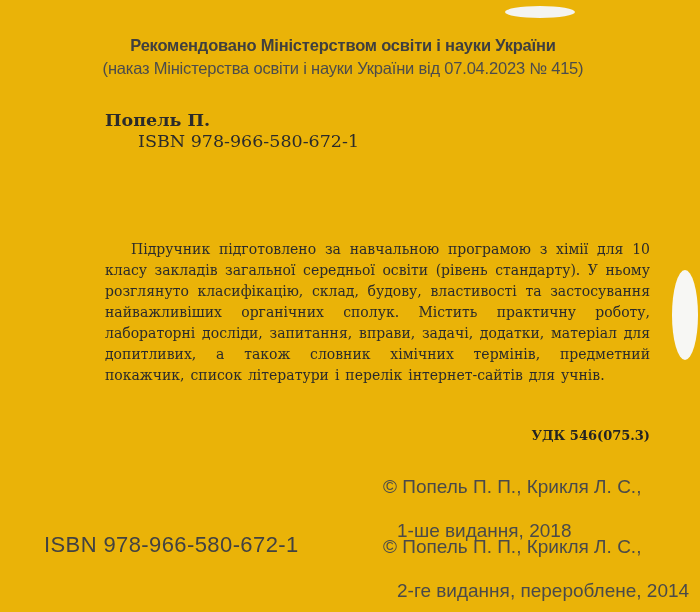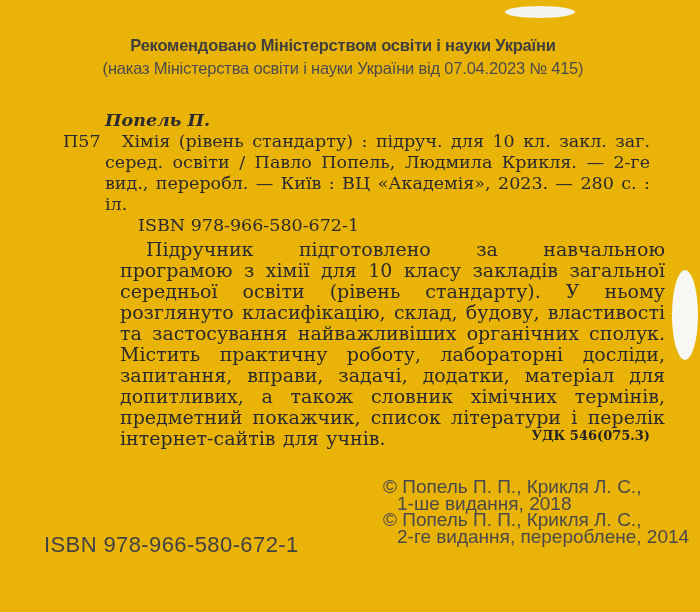--- a/index.html
+++ b/index.html
@@ -13,48 +13,48 @@
   .header {
     position:absolute; top:34px; left:5px; width:676px; text-align:center;
     font-family:"Liberation Sans", sans-serif; letter-spacing:-0.2px;
   }
   .header .rec   { font-size:16.5px; font-weight:bold; line-height:23px; color:#3f3f3f; }
   .header .order { font-size:16.5px; font-weight:normal; line-height:23px; color:#4c4c4c; }
 
   
   .catalog { position:absolute; top:110px; left:105px; width:545px;
              font-size:17.5px; line-height:21px; }
-  .author  { font-weight:bold;font-style:italic; }
+  .author  { font-weight:bold; }
   .entrywrap { position:relative; }
   .index   { position:absolute; left:-42px; top:0; }
   .entry   { text-align:justify; text-indent:17px; word-spacing:1px; }
   .isbn-mid { margin-left:33px; }
 
   
   .annotation {
-    position:absolute; top:239px; left:120px; width:545px;
-    font-size:19px; line-height:21px; text-align:justify;
+    position:absolute; top:239px; left:105px; width:545px;
+    font-size:14px; line-height:21px; text-align:justify;
     text-indent:26px; word-spacing:1.5px;
   }
 
   .udc { position:absolute; top:428px; right:50px;
          font-size:13px; font-weight:bold; color:#232323; }
 
   
   .isbn-footer {
     position:absolute; top:532px; left:44px;
     font-family:"Liberation Sans", sans-serif; font-size:22px;
     color:#424242; letter-spacing:0.4px;
   }
   .copyrights {
     position:absolute; top:479px; left:383px; width:310px;
     font-family:"Liberation Sans", sans-serif; font-size:19px;
     line-height:16.5px; color:#4a4a4a;
   }
-  .cr-sub { padding-left:14px; }
+  .cr-sub { padding-left:14px;margin-top:27px; }
   .cr-sub:empty { display:none; }
 
   
   .smudge { position:absolute; border-radius:50%; pointer-events:none; }
   .smudge-top   { top:6px;  left:505px; width:70px; height:12px; background:#f4f4f1; }
   .smudge-right { top:270px; left:672px; width:26px; height:90px; background:#f7f7f4; }
 </style>
 </head>
 <body>
 
@@ -63,24 +63,20 @@
   <div class="smudge smudge-top"></div>
   <div class="smudge smudge-right"></div>
 
   <div class="header">
     <div class="rec">Рекомендовано Міністерством освіти і науки України</div>
     <div class="order">(наказ Міністерства освіти і науки України від 07.04.2023 № 415)</div>
   </div>
 
   <div class="catalog">
     <div class="author">Попель П.</div>
-    <div class="entrywrap">
-      <span class="index">П57</span>
-      <div class="entry">Хімія (рівень стандарту) : підруч. для 10 кл. закл. заг. серед. освіти / Павло Попель, Людмила Крикля. — 2-ге вид., переробл. — Київ : ВЦ «Академія», 2023. — 280 с. : іл.</div>
-    </div>
     <div class="isbn-mid">ISBN 978-966-580-672-1</div>
   </div>
 
   <div class="annotation">Підручник підготовлено за навчальною програмою з хімії для 10 класу закладів загальної середньої освіти (рівень стандарту). У ньому розглянуто класифікацію, склад, будову, властивості та застосування найважливіших органічних сполук. Містить практичну роботу, лабораторні досліди, запитання, вправи, задачі, додатки, матеріал для допитливих, а також словник хімічних термінів, предметний покажчик, список літератури і перелік інтернет-сайтів для учнів.</div>
 
   <div class="udc">УДК 546(075.3)</div>
 
   <div class="isbn-footer">ISBN 978-966-580-672-1</div>
 
   <div class="copyrights">

